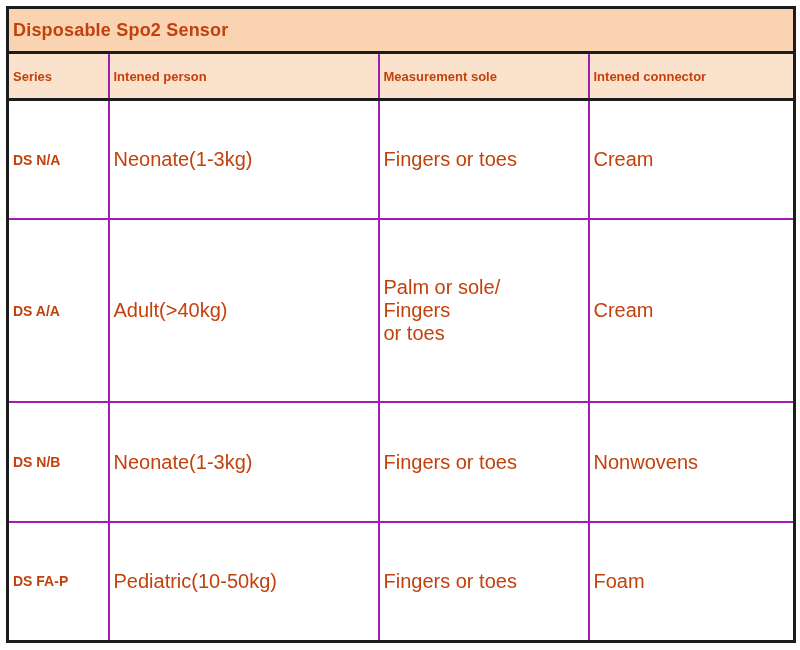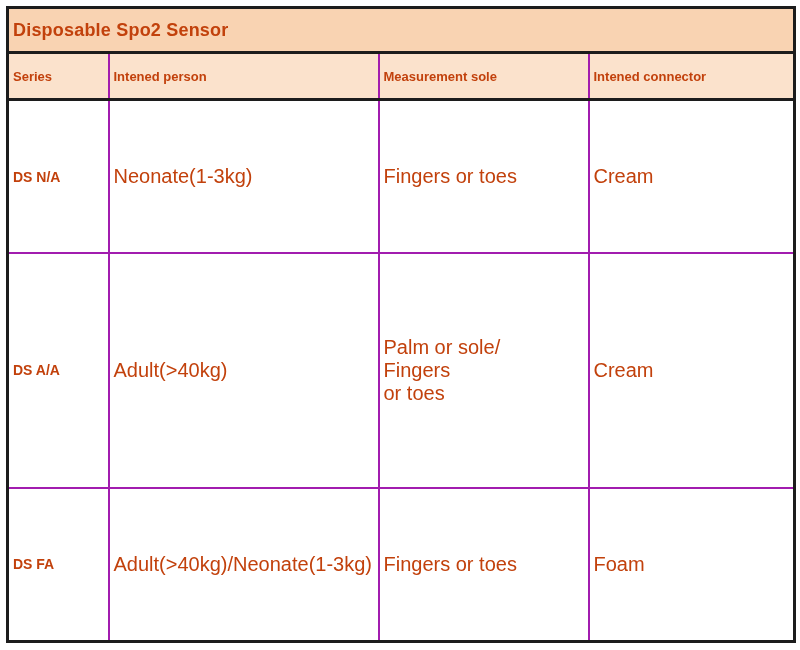--- a/index.html
+++ b/index.html
@@ -88,20 +88,26 @@
           <td class="cell-connector">Cream</td>
         </tr>
         <tr>
           <td class="cell-series">DS A/A</td>
           <td class="cell-person">Adult(&gt;40kg)</td>
           <td class="cell-part">Palm or sole/   Fingers
 or toes</td>
           <td class="cell-connector">Cream</td>
         </tr>
         <tr>
-          <td class="cell-series">DS FA</td>
-          <td class="cell-person">Adult(&gt;40kg)/Neonate(1-3kg)</td>
+          <td class="cell-series">DS N/B</td>
+          <td class="cell-person">Neonate(1-3kg)</td>
+          <td class="cell-part">Fingers or toes</td>
+          <td class="cell-connector">Nonwovens</td>
+        </tr>
+        <tr>
+          <td class="cell-series">DS FA-P</td>
+          <td class="cell-person">Pediatric(10-50kg)</td>
           <td class="cell-part">Fingers or toes</td>
           <td class="cell-connector">Foam</td>
         </tr>
       </tbody>
   </table>
 </div>
 
 </body></html>

